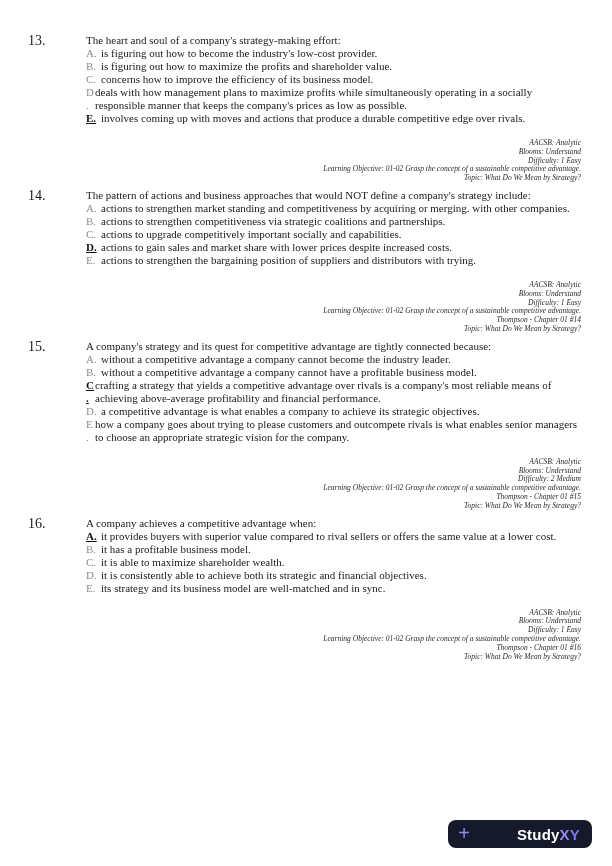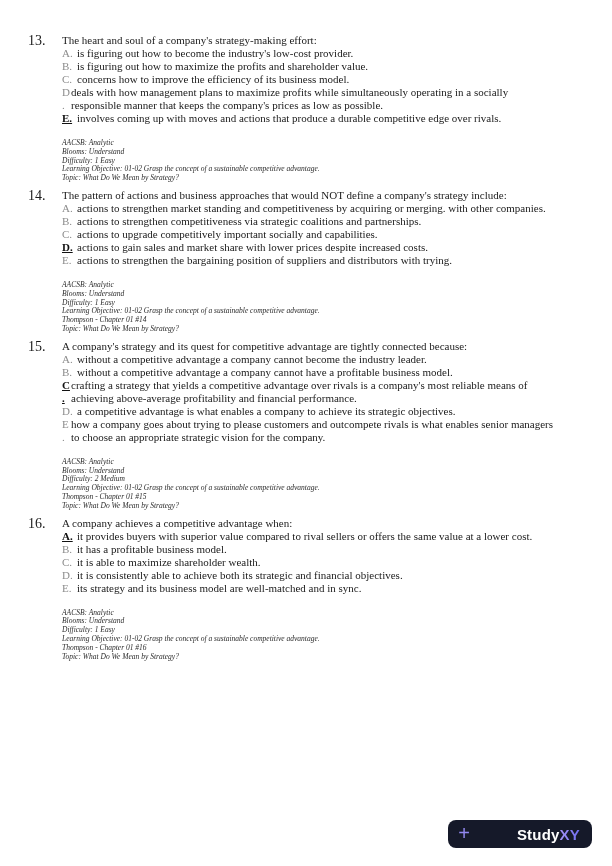--- a/index.html
+++ b/index.html
@@ -12,39 +12,39 @@
     color: #1a1a1a;
     -webkit-font-smoothing: antialiased;
   }
   .doc { padding: 34px 0 0 28px; }
   .question { }
   .q-row { display: flex; align-items: flex-start; }
   .q-num {
     flex: 0 0 34px; width: 34px;
     font-size: 14px; line-height: 13px; color: #1a1a1a;
   }
-  .q-body { width: 495px; flex: 0 0 495px; }
+  .q-body { width: 495px; flex: 0 0 495px; margin-left: 24px; }
   .q-text { font-size: 11px; line-height: 13px; }
   .q-text.narrow { max-width: 470px; }
   .option { display: flex; align-items: flex-start; font-size: 11px; line-height: 13px; }
   .lbl {
     flex: 0 0 15px; width: 15px;
     color: #8c8c8c;
     overflow-wrap: break-word; word-wrap: break-word;
   }
   .option.split .lbl { flex-basis: 9px; width: 9px; }
   .option.correct .lbl {
     color: #111111; font-weight: bold;
     text-decoration: underline;
     text-underline-offset: 1px;
   }
   .txt { flex: 1 1 auto; color: #1a1a1a; }
   .meta {
     margin: 14px 0 6px 0;
-    text-align: left;
+    text-align: right;
     font-style: italic;
     font-size: 7.5px; line-height: 8.8px;
     color: #2b2b2b;
   }
   .brand-badge {
     position: absolute;
     right: 20px; bottom: 18px;
     height: 28px;
     background: #151929;
     border-radius: 8px;

